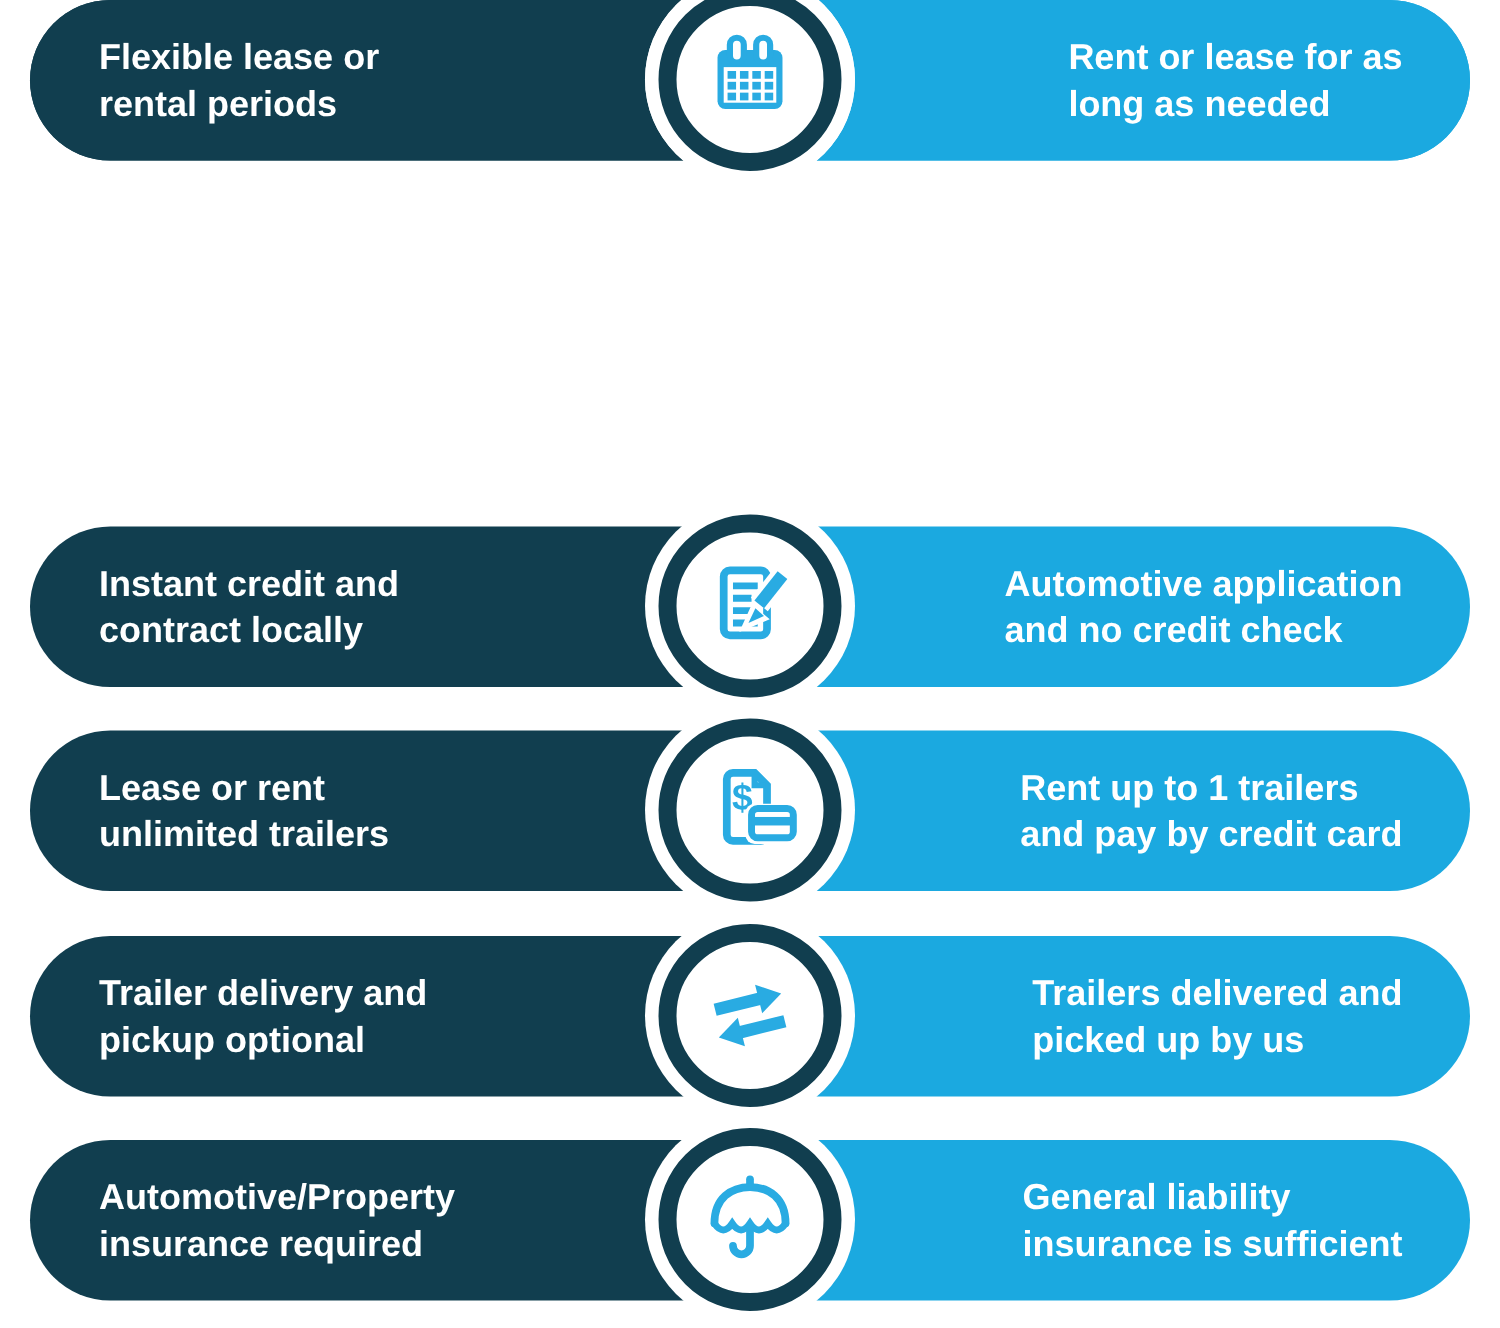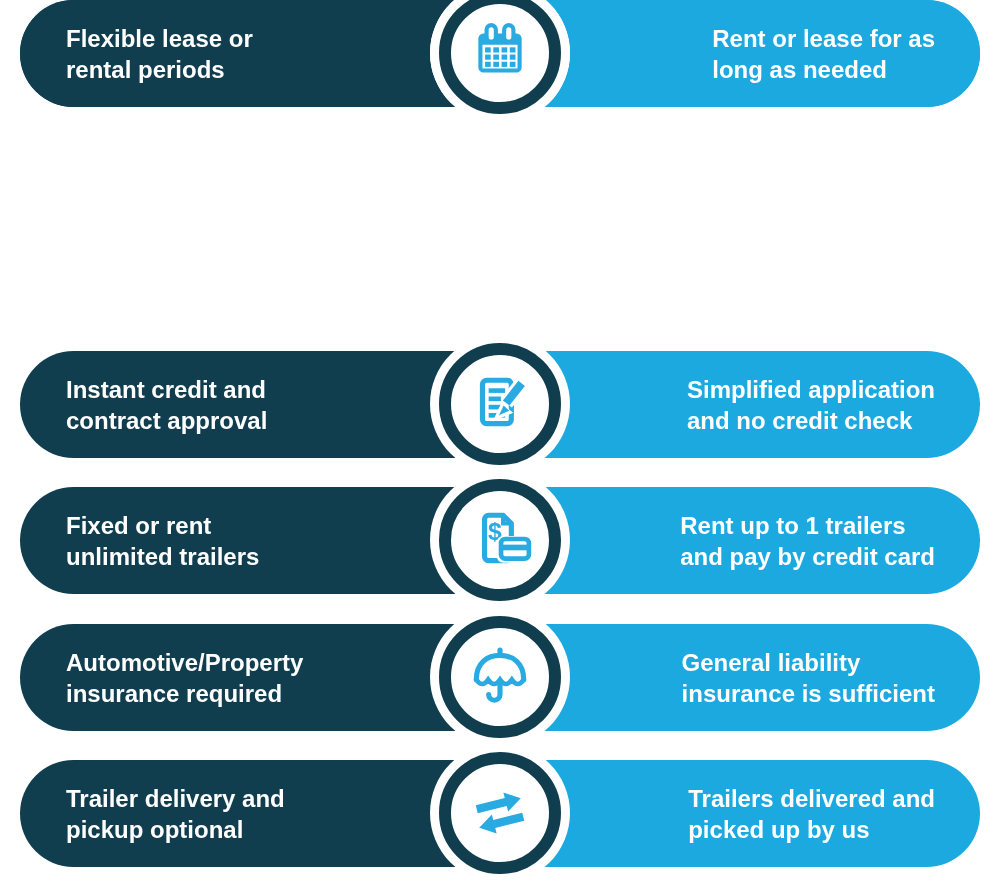--- a/index.html
+++ b/index.html
@@ -63,86 +63,86 @@
 </head>
 <body>
 
 <div class="canvas">
 
   <div class="col-header left">Mobile Storage Trailers</div>
   <div class="col-header right">Fixed Storage Trailers</div>
 
   <div class="row">
     <div class="pill left">Instant credit and
-contract approval</div>
-    <div class="pill right">Simplified application
+contract locally</div>
+    <div class="pill right">Automotive application
 and no credit check</div>
     <div class="icon-circle">
       <svg viewBox="0 0 64 64" xmlns="http://www.w3.org/2000/svg">
         <rect x="15" y="9" width="28" height="42" rx="4" fill="none" stroke="currentColor" stroke-width="5"></rect>
         <g stroke="currentColor" stroke-width="4.5" stroke-linecap="butt">
           <line x1="21" y1="19" x2="37" y2="19"></line>
           <line x1="21" y1="27" x2="33" y2="27"></line>
           <line x1="21" y1="35" x2="33" y2="35"></line>
           <line x1="21" y1="43" x2="37" y2="43"></line>
         </g>
         <line x1="53" y1="12" x2="38" y2="31" stroke="#fff" stroke-width="14"></line>
         <polygon points="34,34 29,45 41,40" fill="#fff" stroke="#fff" stroke-width="4"></polygon>
         <line x1="53" y1="12" x2="38" y2="31" stroke="currentColor" stroke-width="8"></line>
         <polygon points="35.5,33.5 31,43 41,38.5" fill="currentColor"></polygon>
       </svg>
     </div>
   </div>
 
   <div class="row">
-    <div class="pill left">Fixed or rent
+    <div class="pill left">Lease or rent
 unlimited trailers</div>
     <div class="pill right">Rent up to 1 trailers
 and pay by credit card</div>
     <div class="icon-circle">
       <svg viewBox="0 0 64 64" xmlns="http://www.w3.org/2000/svg">
         <path d="M21,8 h14 l8,8 v32 a4,4 0 0 1 -4,4 h-18 a4,4 0 0 1 -4,-4 v-36 a4,4 0 0 1 4,-4 z" fill="none" stroke="currentColor" stroke-width="5"></path>
         <path d="M35,9 v7 h7" fill="none" stroke="currentColor" stroke-width="4"></path>
         <text x="27" y="32" text-anchor="middle" font-size="24" font-weight="bold" fill="currentColor" font-family="inherit">$</text>
         <rect x="29" y="28" width="34" height="26" rx="6" fill="#fff"></rect>
         <rect x="33" y="31" width="27" height="19" rx="4" fill="#fff" stroke="currentColor" stroke-width="4.5"></rect>
         <rect x="33" y="36.5" width="27" height="5.5" fill="currentColor"></rect>
       </svg>
     </div>
   </div>
 
   <div class="row">
+    <div class="pill left">Trailer delivery and
+pickup optional</div>
+    <div class="pill right">Trailers delivered and
+picked up by us</div>
+    <div class="icon-circle">
+      <svg viewBox="0 0 64 64" xmlns="http://www.w3.org/2000/svg">
+        <g transform="rotate(-14 32 32)">
+          <line x1="11" y1="23" x2="41" y2="23" stroke="currentColor" stroke-width="8"></line>
+          <polygon points="40,13.5 40,32.5 55,23" fill="currentColor"></polygon>
+          <line x1="53" y1="41" x2="23" y2="41" stroke="currentColor" stroke-width="8"></line>
+          <polygon points="24,31.5 24,50.5 9,41" fill="currentColor"></polygon>
+        </g>
+      </svg>
+    </div>
+  </div>
+
+  <div class="row">
     <div class="pill left">Automotive/Property
 insurance required</div>
     <div class="pill right">General liability
 insurance is sufficient</div>
     <div class="icon-circle">
       <svg viewBox="0 0 64 64" xmlns="http://www.w3.org/2000/svg">
         <g fill="none" stroke="currentColor" stroke-linecap="round">
           <line x1="32" y1="6" x2="32" y2="11" stroke-width="5"></line>
           <path d="M9,34.5 C9,18 20,11 32,11 C44,11 55,18 55,34.5" stroke-width="5"></path>
           <path d="M9,34.5 q5.75,8.5 11.5,0 q5.75,8.5 11.5,0 q5.75,8.5 11.5,0 q5.75,8.5 11.5,0" stroke-width="4.5"></path>
           <path d="M32,36 V49 a5.5,5.5 0 0 1 -11,0" stroke-width="5"></path>
-        </g>
-      </svg>
-    </div>
-  </div>
-
-  <div class="row">
-    <div class="pill left">Trailer delivery and
-pickup optional</div>
-    <div class="pill right">Trailers delivered and
-picked up by us</div>
-    <div class="icon-circle">
-      <svg viewBox="0 0 64 64" xmlns="http://www.w3.org/2000/svg">
-        <g transform="rotate(-14 32 32)">
-          <line x1="11" y1="23" x2="41" y2="23" stroke="currentColor" stroke-width="8"></line>
-          <polygon points="40,13.5 40,32.5 55,23" fill="currentColor"></polygon>
-          <line x1="53" y1="41" x2="23" y2="41" stroke="currentColor" stroke-width="8"></line>
-          <polygon points="24,31.5 24,50.5 9,41" fill="currentColor"></polygon>
         </g>
       </svg>
     </div>
   </div>
 
   <div class="row">
     <div class="pill left">Move trailers locally
 as needed</div>
     <div class="pill right">Trailers locked in place
 for onsite storage only</div>

